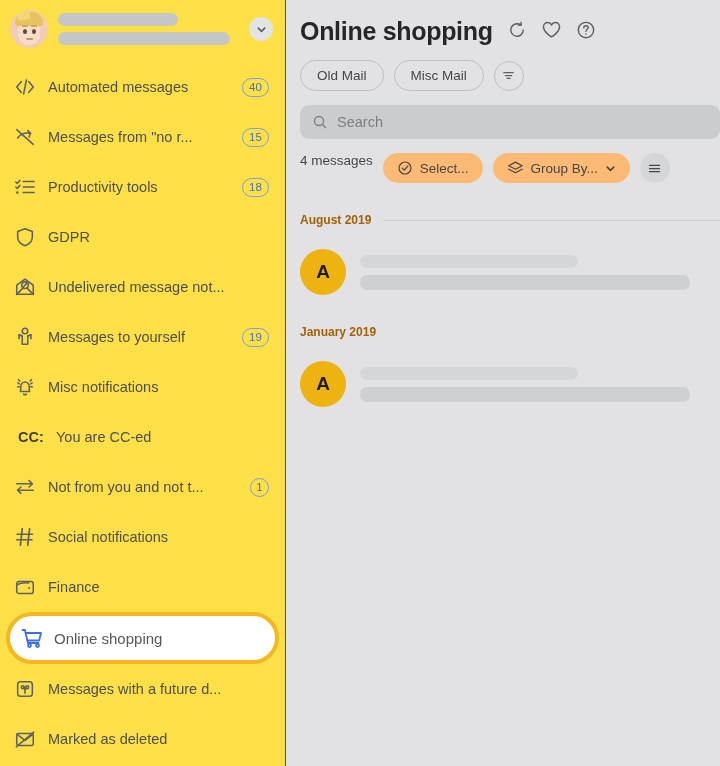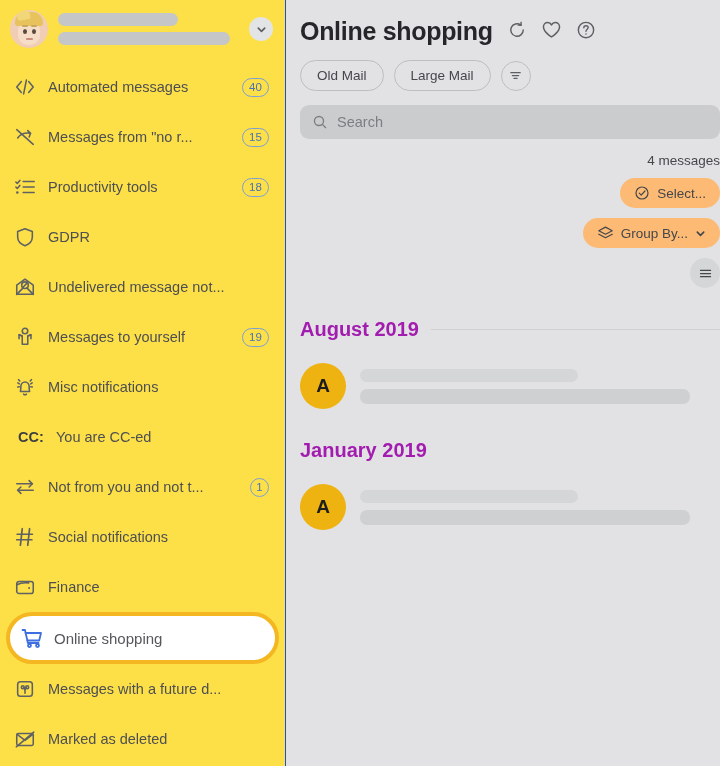--- a/index.html
+++ b/index.html
@@ -137,44 +137,43 @@
 
   .search-bar {
     margin: 14px 0 0 14px;
     height: 34px; background: #cbccce; border-radius: 9px;
     display: flex; align-items: center; padding: 0 12px;
     width: 420px;
   }
   .search-ph { font-size: 14.5px; color: #7c7e82; margin-left: 9px; }
 
   .toolbar {
-    display: flex; align-items: flex-end; gap: 10px;
+    display: flex; align-items: flex-start; gap: 10px;
     padding: 14px 0 0 14px;
-    flex-direction: column;
   }
   .tb-count { font-size: 13.5px; color: #45474b; }
   .tb-pill {
     background: #fdba74; border-radius: 16px; height: 30px;
     padding: 0 14px; display: flex; align-items: center; gap: 7px;
     font-size: 13.5px; color: #45474b;
   }
   .tb-round {
     background: #d5d6d8; border-radius: 50%;
     width: 30px; height: 30px;
     display: flex; align-items: center; justify-content: center;
     color: #45474b; flex: 0 0 30px;
   }
 
   .group { padding-left: 14px; }
   .group-head {
     display: flex; align-items: center; gap: 12px;
     margin-top: 30px;
   }
   .group-title {
-    font-size: 20px; font-weight: bold; color: #a21caf;
+    font-size: 12px; font-weight: bold; color: #a16207;
     white-space: nowrap;
   }
   .group-rule { flex: 1; height: 1px; background: #cfd0d2; }
 
   .msg-row { display: flex; align-items: center; margin-top: 22px; }
   .msg-avatar {
     width: 46px; height: 46px; border-radius: 50%;
     background: #eeb211; color: #1d1d1d;
     display: flex; align-items: center; justify-content: center;
     font-size: 19px; font-weight: bold; flex: 0 0 46px;
@@ -410,21 +409,21 @@
           </svg>
         </span>
       </div>
     </div>
 
     <div class="pill-row">
       <div class="pill">
         <span>Old Mail</span>
       </div>
       <div class="pill">
-        <span>Large Mail</span>
+        <span>Misc Mail</span>
       </div>
       <div class="pill-icon-btn">
         <svg width="15" height="15" viewBox="0 0 24 24" fill="none" stroke="currentColor" stroke-width="2" stroke-linecap="round">
           <path d="M4.5 7.5 H19.5"></path>
             <path d="M7 12 H17"></path>
             <path d="M9.5 16.5 H14.5"></path>
         </svg>
       </div>
     </div>
 

